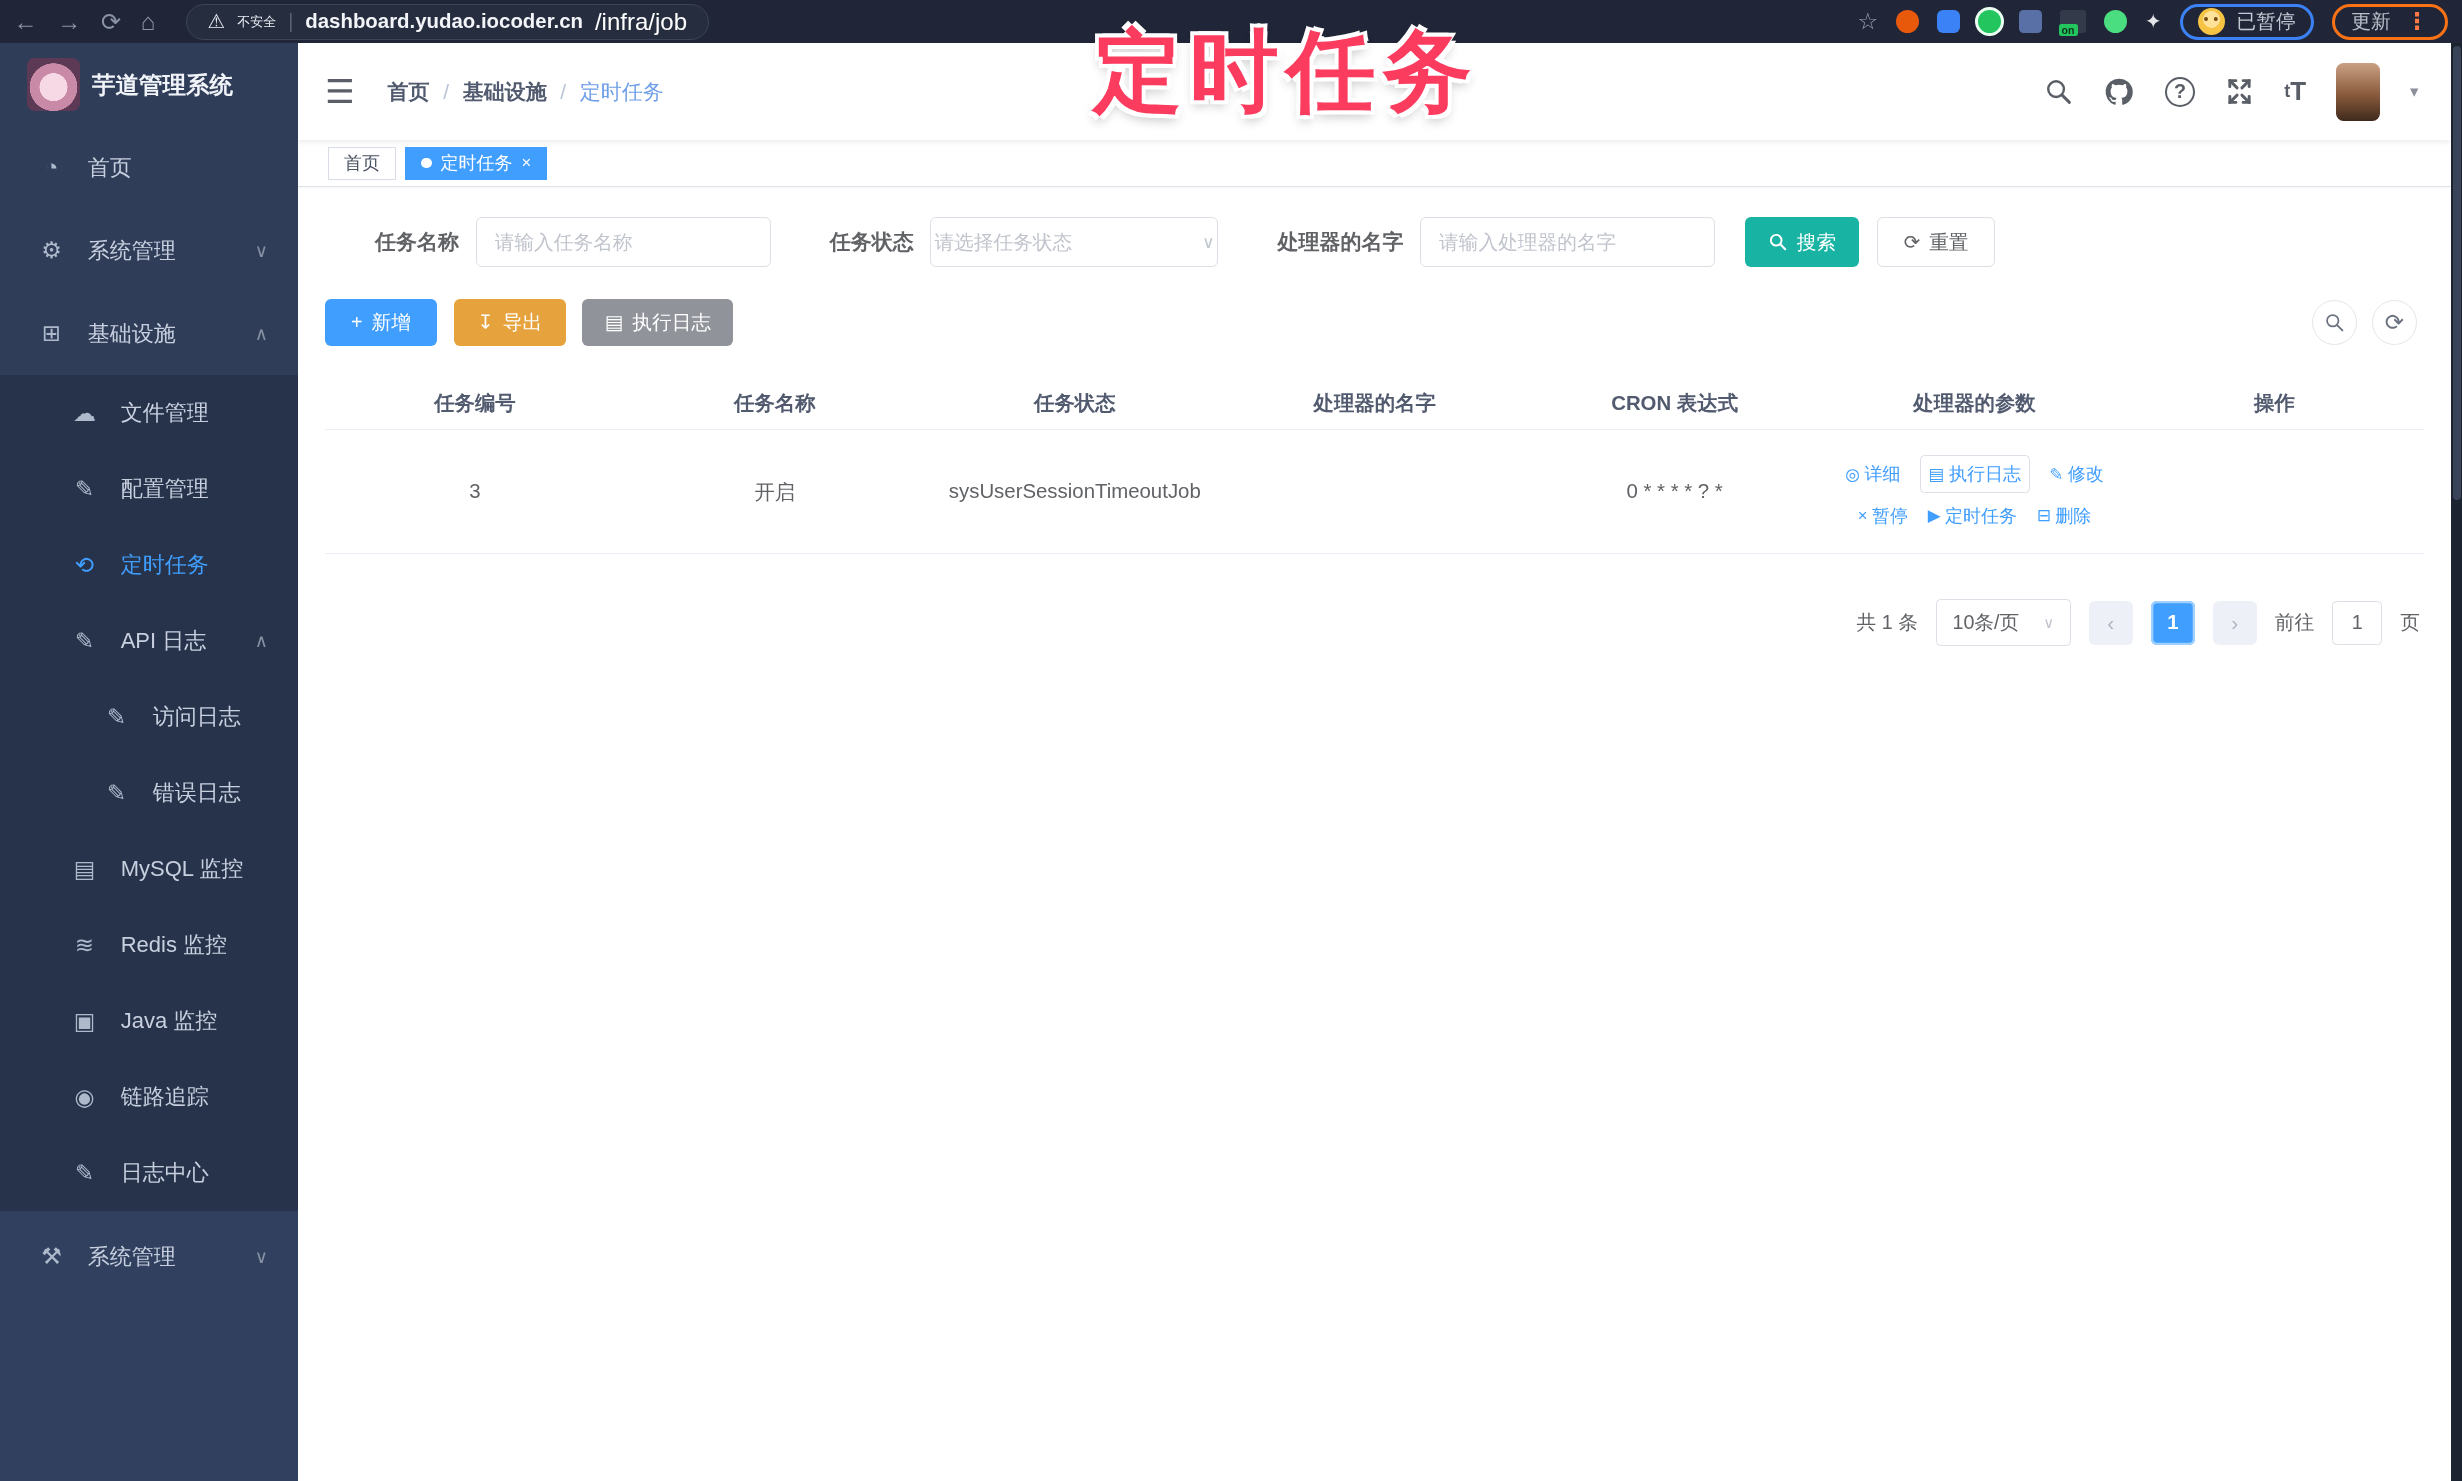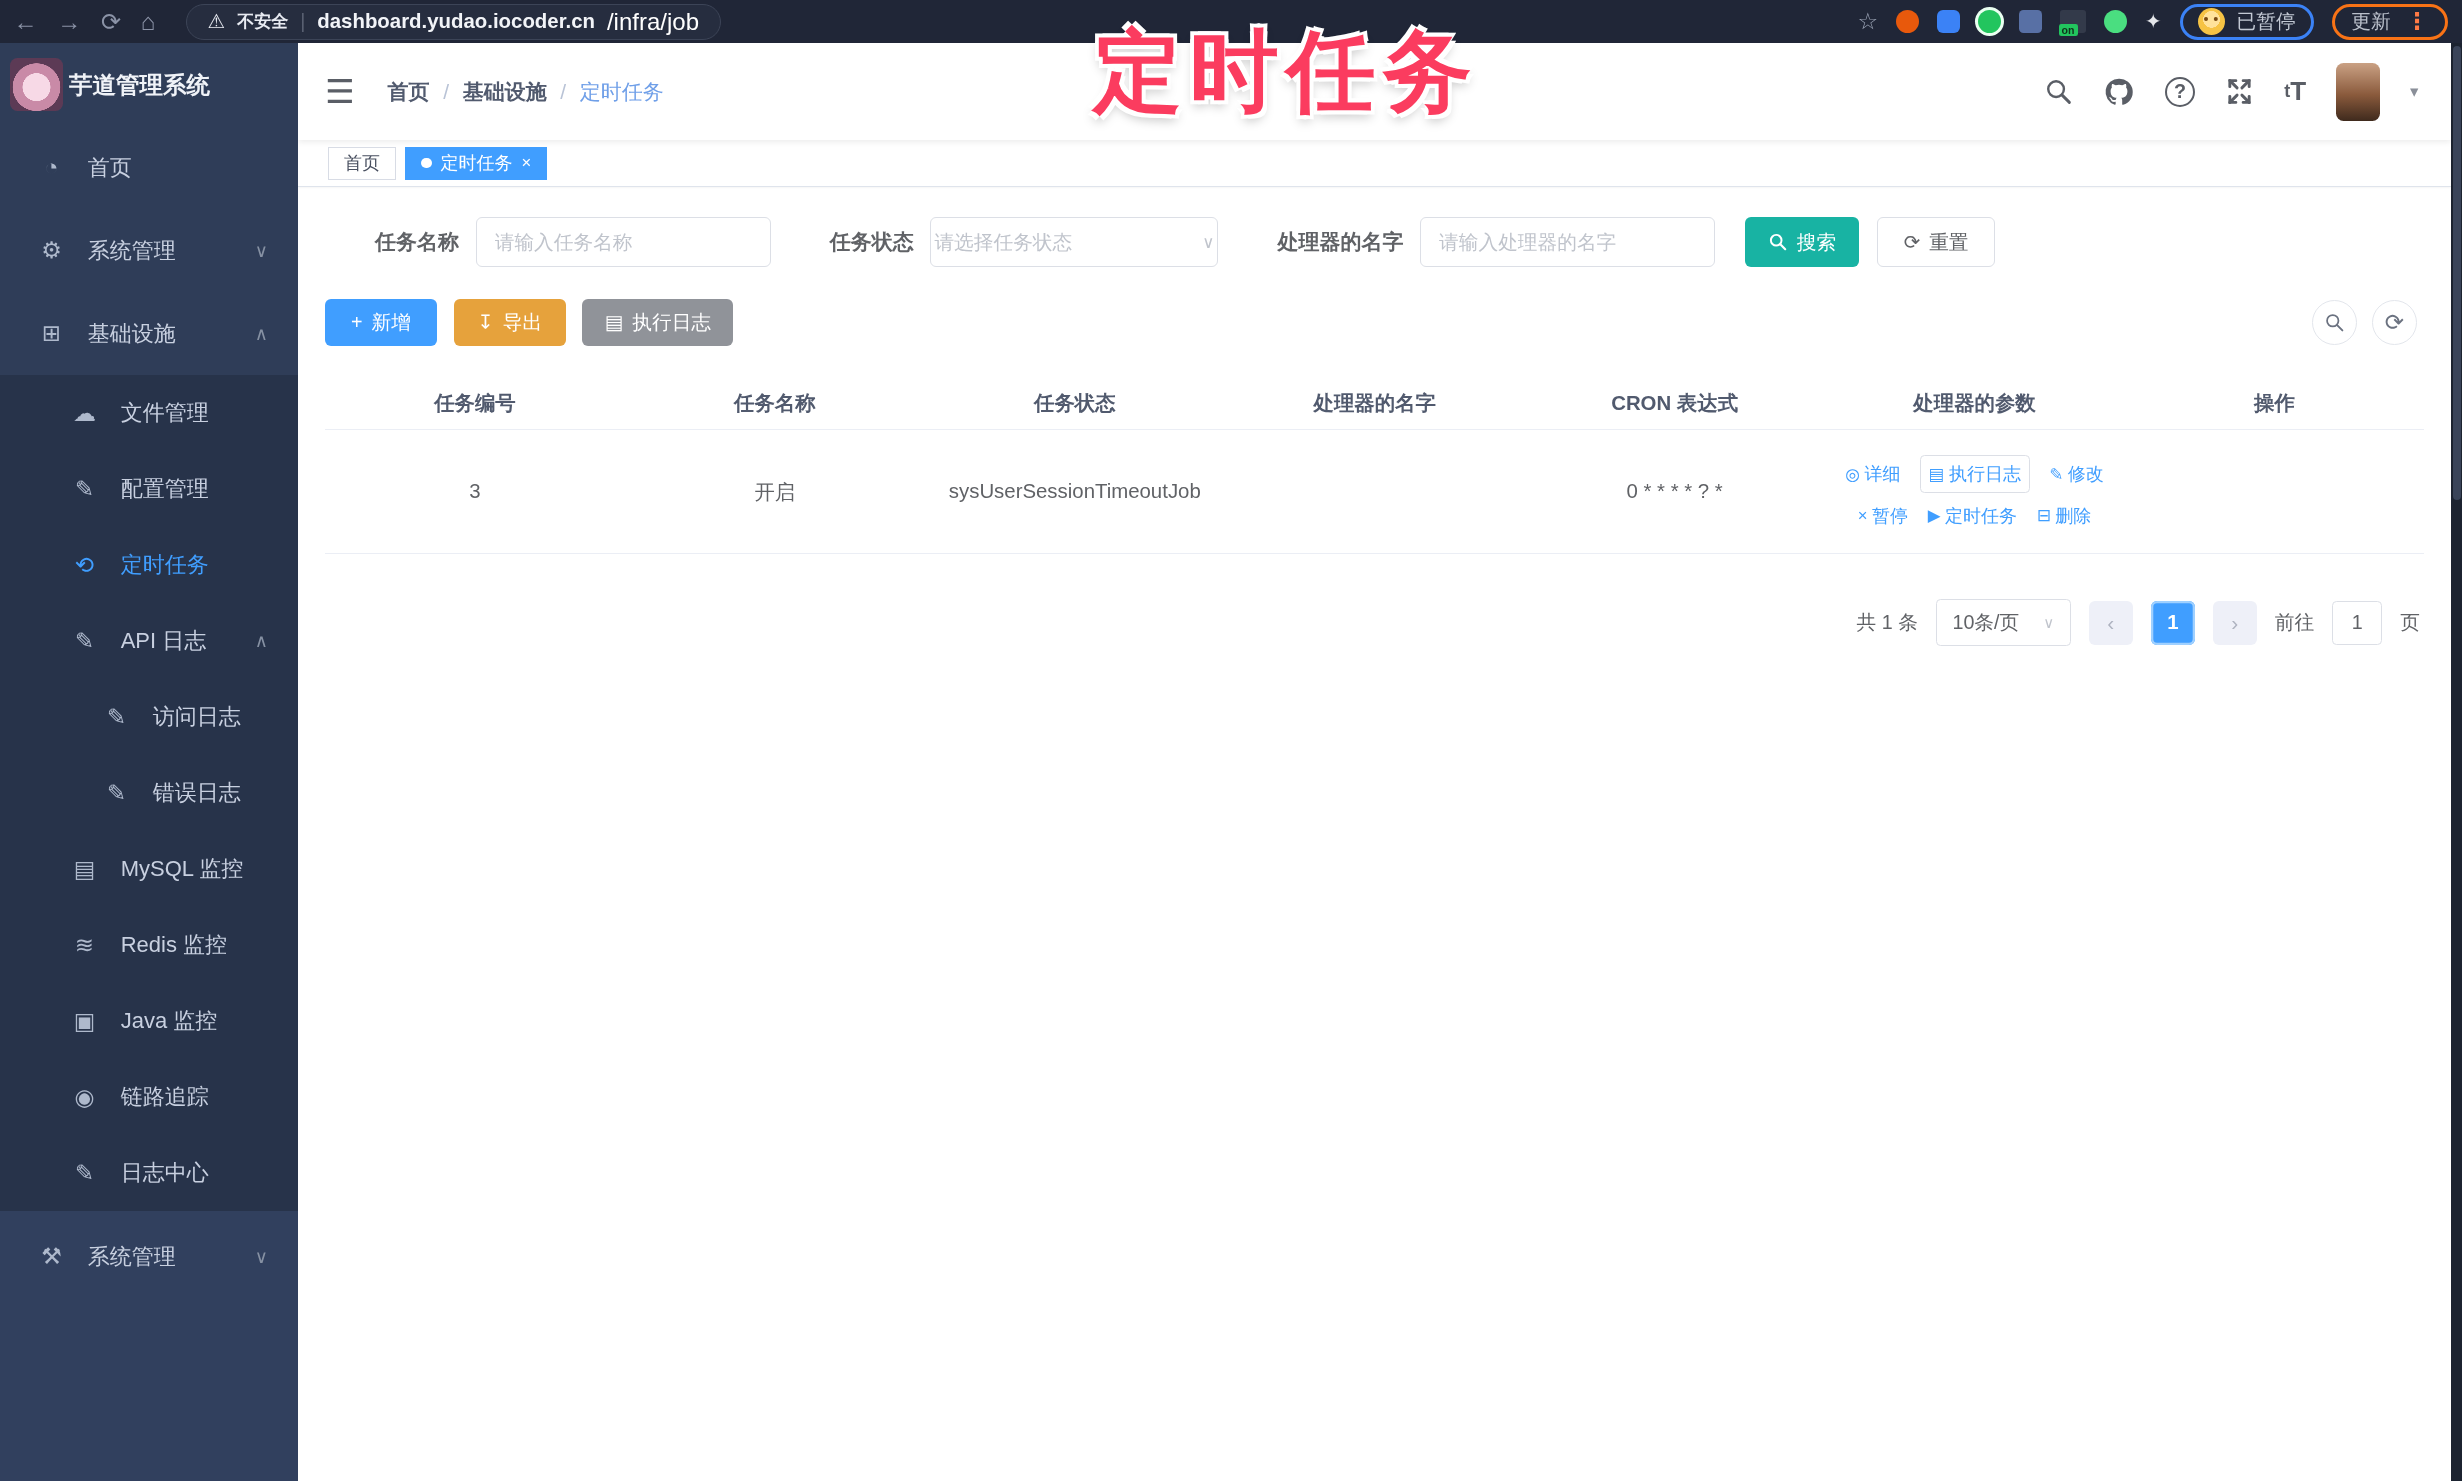--- a/index.html
+++ b/index.html
@@ -7,21 +7,21 @@
   body { font-family:"Liberation Sans","DejaVu Sans",sans-serif; background:#fff; overflow:hidden; }
   .screen { position:relative; width:2462px; height:1482px; overflow:hidden; }
 
   
   .browser-bar { position:absolute; left:0; top:0; width:100%; height:43px; background:#202637;
     display:flex; align-items:center; padding:0 13.6px; gap:19.7px; z-index:5; }
   .bnav { color:#8b93a7; font-size:24px; line-height:1; cursor:pointer; }
   .url-pill { display:flex; align-items:center; gap:12px; background:#262d3f; border:1.5px solid #3c4457;
     border-radius:21px; padding:3px 21px; margin-left:10.6px; }
   .url-pill .warn { color:#e8ebf2; font-size:19.7px; }
-  .url-pill .sec { color:#e8ebf2; font-size:17px; font-weight:bold; }
+  .url-pill .sec { color:#e8ebf2; font-size:13px; font-weight:normal; }
   .url-sep { color:#5a6172; font-size:19.7px; }
   .url-host { color:#f2f4f8; font-size:20.4px; font-weight:bold; }
   .url-path { color:#ffffff; font-size:24px; }
   .bspacer { flex:1; }
   .ext-row { display:flex; align-items:center; gap:18px; }
   .ext { width:23px; height:23px; border-radius:50%; display:inline-flex; align-items:center; justify-content:center; }
   .ext-star { color:#9aa3b5; font-size:23px; width:auto; height:auto; }
   .ext-orange { background:#e8590c; }
   .ext-blue { background:#3b82f6; border-radius:6px; }
   .ext-green { background:#22c55e; box-shadow:0 0 0 3px #eafff1; }
@@ -36,21 +36,21 @@
   .monkey:after { content:""; position:absolute; left:6.8px; top:9px; width:3.8px; height:3.8px; border-radius:50%;
     background:#7a4b12; box-shadow:9.8px 0 0 #7a4b12; }
   .paused-label { color:#c3c9d4; font-size:19.7px; }
   .oval-orange { display:flex; align-items:center; gap:15px; border:3px solid #f97316; border-radius:30px; padding:1.5px 16.7px; }
   .update-label { color:#b9bfca; font-size:19.7px; }
   .kebab { color:#ff7a45; font-size:23px; font-weight:bold; letter-spacing:0; }
 
   
   .sidebar { position:absolute; left:0; top:43px; width:298px; bottom:0; background:#2f3d58; z-index:2;
     display:flex; flex-direction:column; }
-  .logo-row { height:83px; display:flex; align-items:center; padding-left:10px; gap:6px; }
+  .logo-row { height:83px; display:flex; align-items:center; padding-left:27px; gap:12px; }
   .logo-img { width:53px; height:53px; border-radius:7.6px;
     background:radial-gradient(circle at 50% 55%,#f7d9e6 0 35%,#c98aa7 36% 60%,#5c3a55 61% 100%); }
   .logo-title { color:#f0f3f8; font-size:23.5px; font-weight:bold; }
   .nav-item { position:relative; display:flex; align-items:center; height:83px; color:#c8d0e0;
     font-size:22px; cursor:pointer; }
   .nav-item .mi { width:33px; text-align:center; font-size:23px; color:#aeb9cc; }
   .nav-item .ml { margin-left:19.7px; }
   .lvl1 { padding-left:35px; }
   .submenu-block { background:#27334a; }
   .submenu-block .nav-item { height:76px; }

